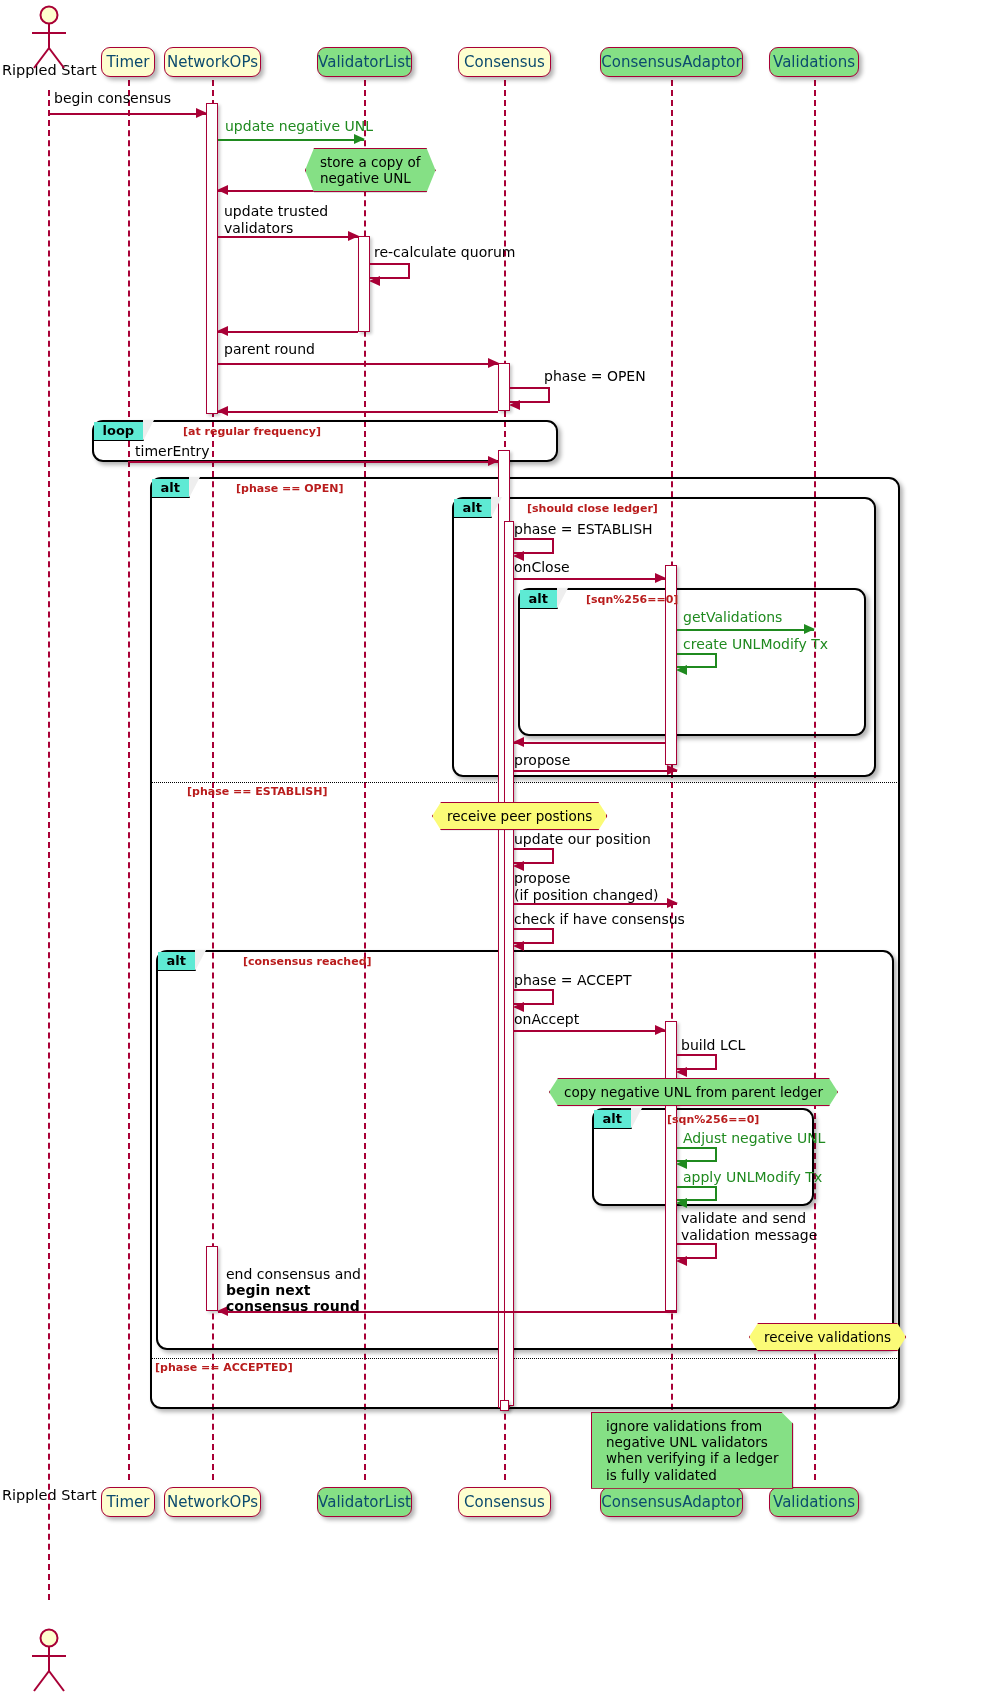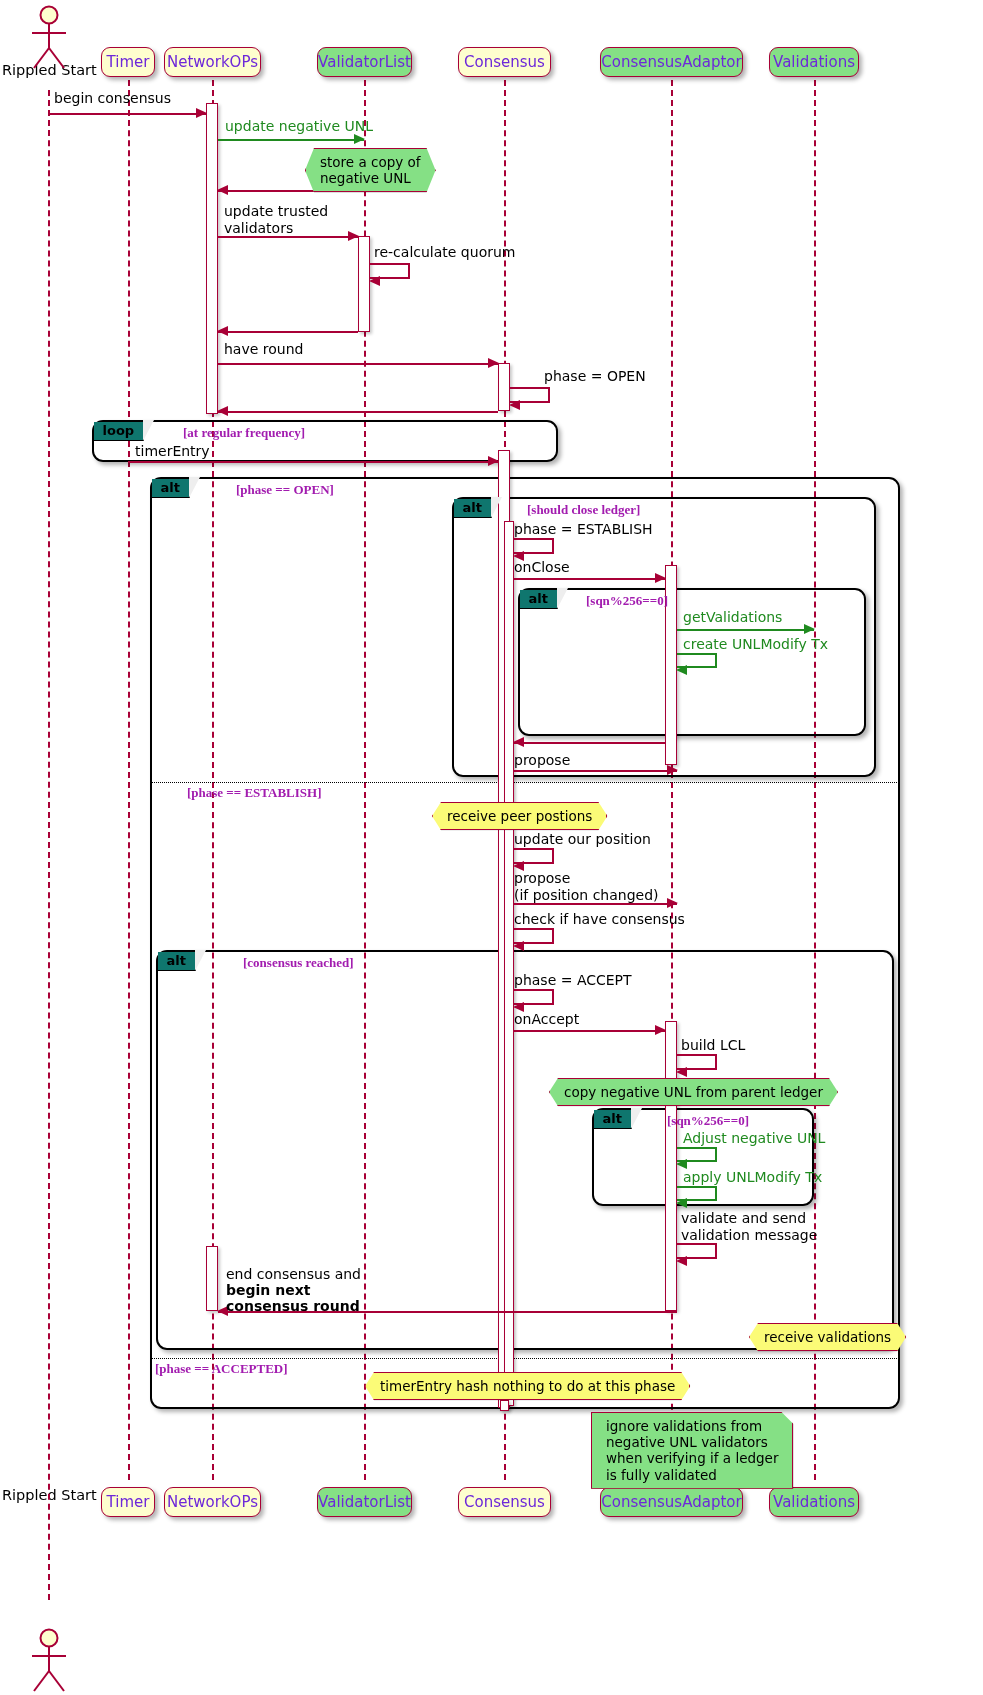--- a/index.html
+++ b/index.html
@@ -16,21 +16,21 @@
   .lifeline {
     position:absolute; width:0; border-left:2px dashed #A80036;
     z-index:1;
   }
   
   .pbox {
     position:absolute; z-index:6;
     border:1.5px solid #A80036; border-radius:9px;
     background:#FEFECE;
     box-shadow:3px 3px 4px rgba(0,0,0,0.30);
-    font-size:15px; color:#6d28d9;
+    font-size:15px; color:#0c4a6e;
     display:flex; align-items:center; justify-content:center;
     white-space:nowrap; padding:0 20px; height:30px;
   }
   .pbox.green { background:#85E085; }
 
   .actor-wrap { position:absolute; z-index:6; }
   .actor-label {
     position:absolute; font-size:14.5px; color:#000; white-space:nowrap;
   }
 
@@ -100,35 +100,35 @@
 
   
   .frame {
     position:absolute; z-index:3;
     border:2px solid #000; border-radius:11px;
     background:transparent;
     box-shadow:3px 3px 4px rgba(0,0,0,0.30);
   }
   .frame-tab {
     position:absolute; z-index:9;
-    background:#0f766e; border:1.5px solid #000;
+    background:#5eead4; border:1.5px solid #000;
     border-top:none; border-left:none;
     font-size:13px; font-weight:bold; color:#000;
     padding:1px 9px 2px 9px;
     border-bottom-right-radius:0;
   }
   .frame-tab::after {
     content:""; position:absolute; right:-11px; top:-1.5px;
     width:0; height:0;
     border-top:21px solid #EEEEEE;
     border-right:11px solid transparent;
   }
   .frame-cond {
     position:absolute; z-index:9;
-    font-size:13px; font-weight:bold; color:#a21caf; white-space:nowrap;font-family:Liberation Serif, serif;
+    font-size:11px; font-weight:bold; color:#b91c1c; white-space:nowrap;
   }
   .divider {
     position:absolute; z-index:3; height:0;
     border-top:1.5px dotted #000;
   }
 </style>
 </head>
 <body>
 
 <div id="stage">
@@ -221,21 +221,21 @@
     <div class="box"></div>
       <div class="head"></div>
   </div>
 
 
   <div class="arrow left" style="left:218px; top:331px; width:140px;">
     <div class="shaft"></div>
       <div class="head"></div>
   </div>
 
-  <div class="msglabel" style="left:224px; top:341px;">have round</div>
+  <div class="msglabel" style="left:224px; top:341px;">parent round</div>
   <div class="arrow right" style="left:218px; top:363px; width:280px;">
     <div class="shaft"></div>
       <div class="head"></div>
   </div>
 
   <div class="msglabel" style="left:544px; top:368px;">phase = OPEN</div>
   <div class="selfcall" style="left:510px; top:387px; width:40px; height:16px;">
     <div class="box"></div>
       <div class="head"></div>
   </div>
@@ -380,21 +380,20 @@
   <div class="arrow left" style="left:218px; top:1311px; width:459px;">
     <div class="shaft"></div>
       <div class="head"></div>
   </div>
 
   <div class="note yellow" style="left:749px; top:1323px;">receive validations</div>
 
   <div class="divider" style="left:151px; top:1358px; width:748px;"></div>
   <div class="frame-cond" style="left:155px; top:1361px;">[phase == ACCEPTED]</div>
 
-  <div class="note yellow" style="left:365px; top:1372px;">timerEntry hash nothing to do at this phase</div>
 
   <div class="note plainhex" style="left:591px; top:1412px;">ignore validations from
 negative UNL validators
 when verifying if a ledger
 is fully validated</div>
 
   <div class="actor-label" style="left:2px; top:1487px;">Rippled Start</div>
   <div class="actor-wrap" style="left:20px; top:1627px; width:60px; height:66px;">
     <svg width="60" height="66" viewBox="0 0 60 66">
       <circle cx="29" cy="11" r="8.5" fill="#FEFECE" stroke="#A80036" stroke-width="2"></circle>

